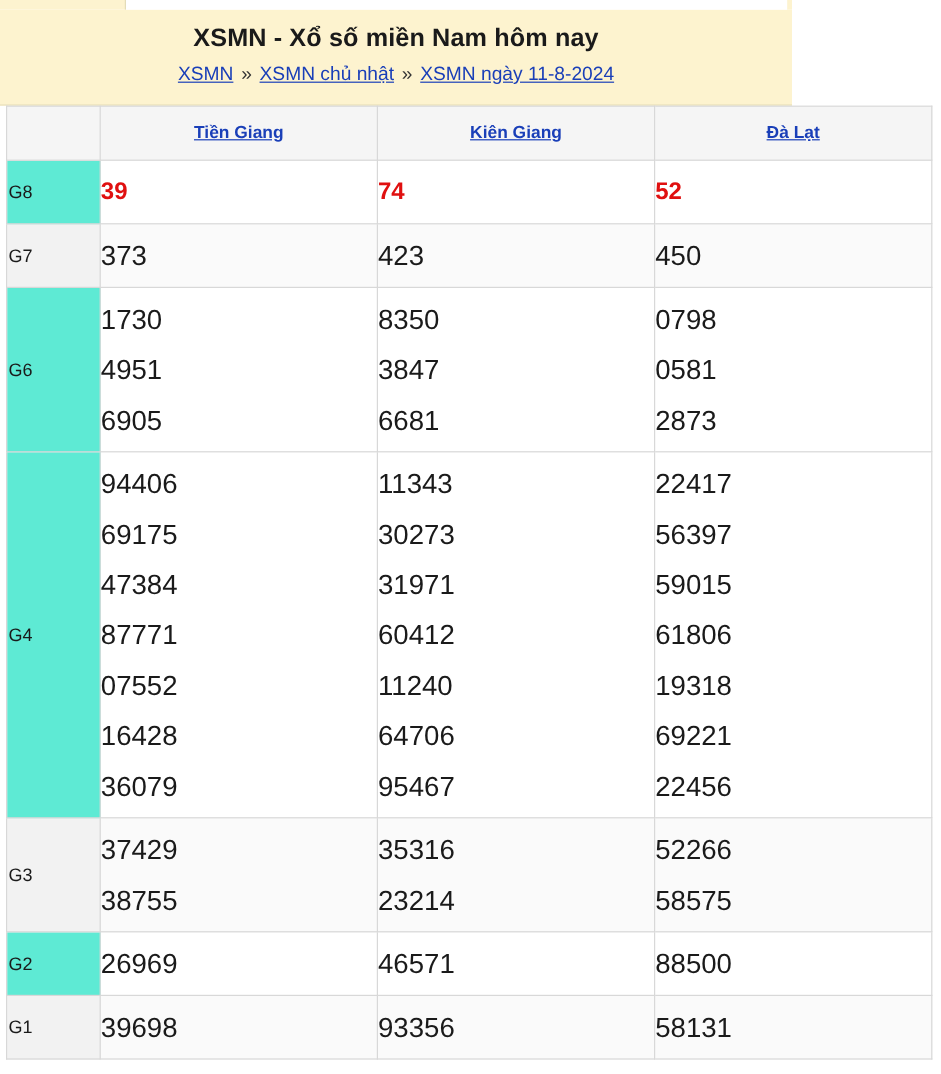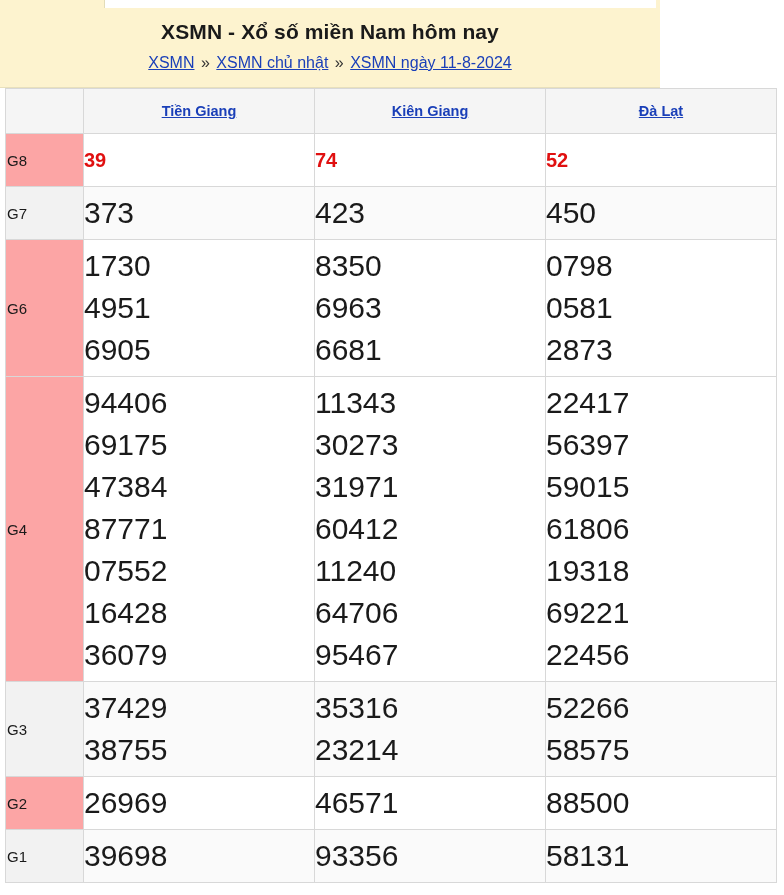--- a/index.html
+++ b/index.html
@@ -89,28 +89,28 @@
     padding: 4px 0;
   }
   table.results thead th a {
     color: #1a3fb8;
     text-decoration: underline;
   }
   col.c-label { width: 78px; }
   col.c-prov  { width: 231px; }
 
   td.label {
-    background: #fca5a5;
+    background: #5eead4;
     font-size: 15px;
     color: #1a1a1a;
     font-weight: normal;
   }
   td.cell {
     background: #ffffff;
-    font-size: 30px;
+    font-size: 23px;
     color: #1a1a1a;
     line-height: 42px;
     padding: 5px 0;
   }
   td.cell.g8 {
     color: #e01010;
     font-weight: bold;
     font-size: 20px;
   }
   td.cell .num { display: block; }
@@ -181,21 +181,21 @@
         </tr>
         <tr>
           <td class="label">G6</td>
           <td class="cell">
             <span class="num">1730</span>
             <span class="num">4951</span>
             <span class="num">6905</span>
           </td>
           <td class="cell">
             <span class="num">8350</span>
-            <span class="num">6963</span>
+            <span class="num">3847</span>
             <span class="num">6681</span>
           </td>
           <td class="cell">
             <span class="num">0798</span>
             <span class="num">0581</span>
             <span class="num">2873</span>
           </td>
         </tr>
         <tr>
           <td class="label">G4</td>

